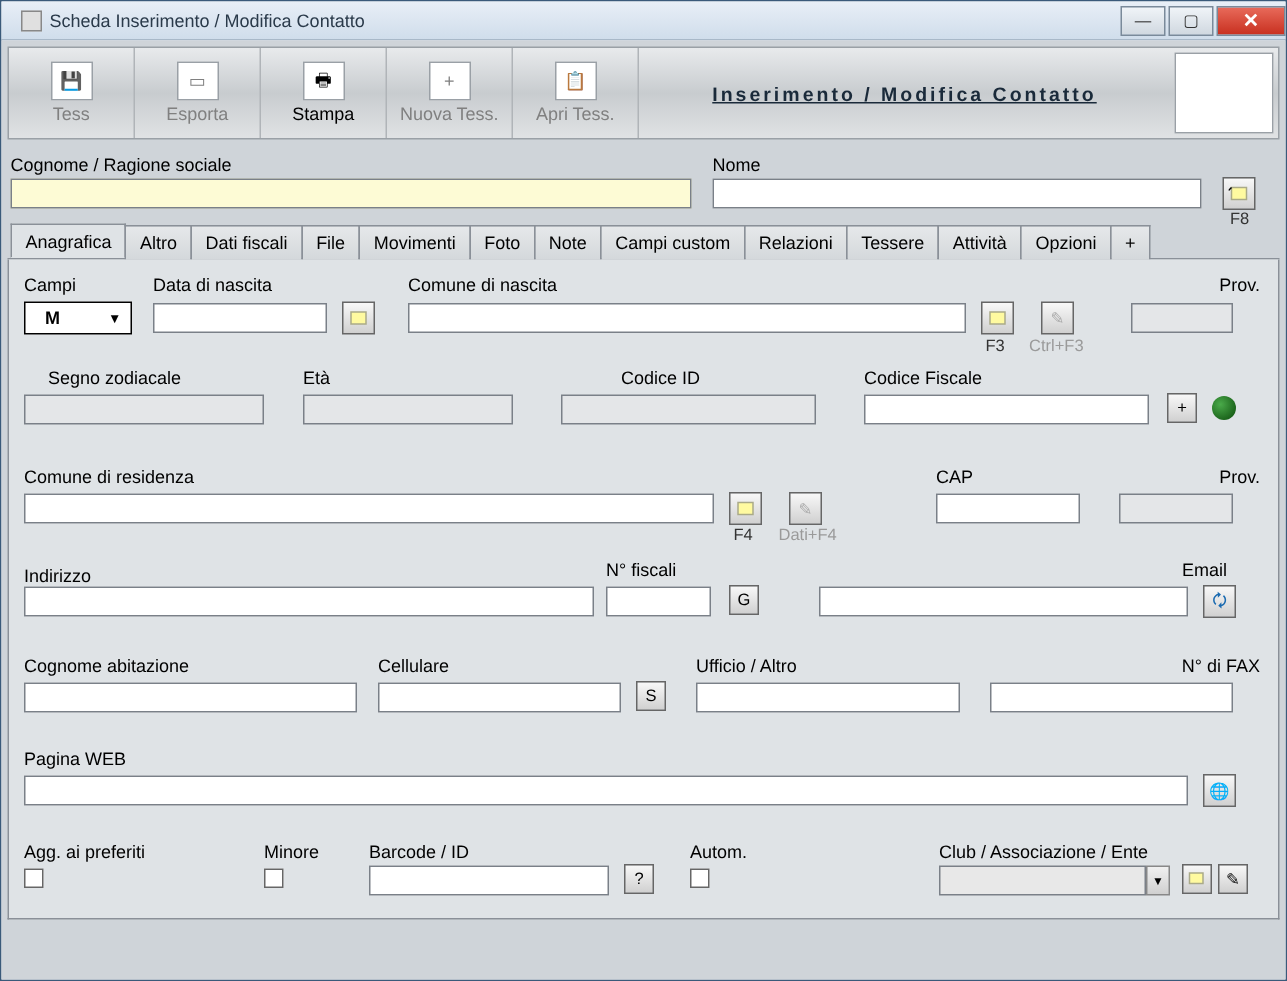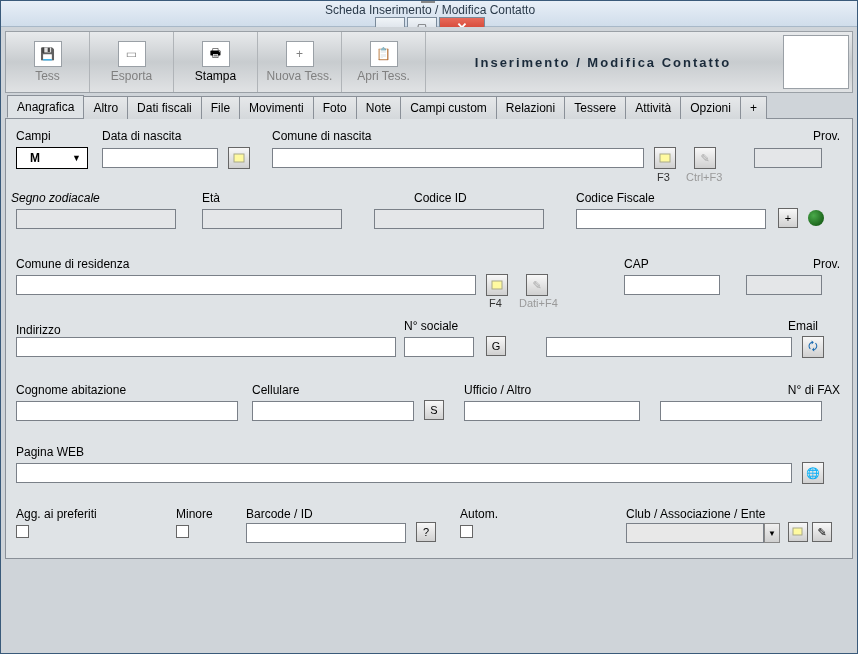--- a/index.html
+++ b/index.html
@@ -19,23 +19,22 @@
     border: 1px solid #3a5a7a;
     display: flex;
     flex-direction: column;
   }
   .titlebar {
     height: 26px;
     background: linear-gradient(#e8eff7, #d0ddeb);
     border-bottom: 1px solid #a8b8c8;
     display: flex;
     align-items: center;
-    padding-left: 2px;
+    padding-left: 13px;
     color: #2a3a4a;
-    flex-direction: column;
   }
   .titlebar .win-icon {
     width: 14px; height: 14px;
     background: #e0e0e0;
     border: 1px solid #888;
     margin-right: 5px;
   }
   .titlebar .title { flex: 1; font-size: 12px; }
   .win-controls { display: flex; }
   .win-btn {
@@ -89,20 +88,21 @@
   .tbtn .tlabel { font-size: 12px; }
   .tool-title {
     flex: 1;
     display: flex;
     align-items: center;
     justify-content: center;
     font-size: 13px;
     font-weight: bold;
     letter-spacing: 2px;
     color: #1a2a3a;
+    text-decoration: underline;
   }
   .photo-box {
     width: 66px;
     background: #fff;
     border: 1px solid #9aa0a6;
     margin: 3px;
   }
 
   
   .head-fields {
@@ -230,20 +230,33 @@
         <div class="tlabel">Nuova Tess.</div>
       </div>
       <div class="tbtn">
         <div class="ticon">📋</div>
         <div class="tlabel">Apri Tess.</div>
       </div>
       <div class="tool-title">Inserimento / Modifica  Contatto</div>
       <div class="photo-box"></div>
     </div>
 
+    <div class="head-fields">
+      <div class="lbl" style="left:2px;top:4px;">Cognome / Ragione sociale</div>
+      <div class="txt yellow" style="left:2px;top:20px;width:454px;"></div>
+      <div class="lbl" style="left:470px;top:4px;">Nome</div>
+      <div class="txt" style="left:470px;top:20px;width:326px;"></div>
+      <div class="mini-btn" style="left:810px;top:19px;">
+        <svg width="14" height="14">
+            <rect x="2" y="3" width="10" height="8" fill="#fffaa0" stroke="#aa8"></rect>
+            <path d="M2 3 L0 5" stroke="#000"></path>
+          </svg>
+      </div>
+      <div class="caption" style="left:815px;top:41px;">F8</div>
+    </div>
 
     <div class="tabs-wrap">
       <div class="tabstrip">
         <div class="tab active">Anagrafica</div>
         <div class="tab">Altro</div>
         <div class="tab">Dati fiscali</div>
         <div class="tab">File</div>
         <div class="tab">Movimenti</div>
         <div class="tab">Foto</div>
         <div class="tab">Note</div>
@@ -279,21 +292,21 @@
         </div>
         <div class="caption" style="left:651px;top:52px;">F3</div>
         <div class="mini-btn" style="left:688px;top:28px;color:#aaa;">
           <span>✎</span>
         </div>
         <div class="caption gray" style="left:680px;top:52px;">Ctrl+F3</div>
 
         <div class="lbl2" style="right:12px;top:10px;">Prov.</div>
         <div class="inp ro" style="left:748px;top:29px;width:68px;"></div>
 
-        <div class="lbl2" style="left:5px;top:72px;font-style:italic;">Segno zodiacale</div>
+        <div class="lbl2" style="left:26px;top:72px;">Segno zodiacale</div>
         <div class="inp ro" style="left:10px;top:90px;width:160px;"></div>
 
         <div class="lbl2" style="left:196px;top:72px;">Età</div>
         <div class="inp ro" style="left:196px;top:90px;width:140px;"></div>
 
         <div class="lbl2" style="left:368px;top:72px;margin-left:40px;">Codice ID</div>
         <div class="inp ro" style="left:368px;top:90px;width:170px;"></div>
 
         <div class="lbl2" style="left:570px;top:72px;">Codice Fiscale</div>
         <div class="inp" style="left:570px;top:90px;width:190px;"></div>
@@ -315,21 +328,21 @@
 
         <div class="lbl2" style="left:618px;top:138px;">CAP</div>
         <div class="inp" style="left:618px;top:156px;width:96px;"></div>
 
         <div class="lbl2" style="right:12px;top:138px;">Prov.</div>
         <div class="inp ro" style="left:740px;top:156px;width:76px;"></div>
 
         <div class="lbl2" style="left:10px;top:204px;">Indirizzo</div>
         <div class="inp" style="left:10px;top:218px;width:380px;"></div>
 
-        <div class="lbl2" style="left:398px;top:200px;">N° sociale</div>
+        <div class="lbl2" style="left:398px;top:200px;">N° fiscali</div>
         <div class="inp" style="left:398px;top:218px;width:70px;"></div>
         <div class="mini-btn" style="left:480px;top:217px;width:20px;height:20px;">G</div>
 
         <div class="lbl2" style="right:34px;top:200px;">Email</div>
         <div class="inp" style="left:540px;top:218px;width:246px;"></div>
         <div class="mini-btn" style="left:796px;top:217px;">
           <span style="color:#1a6ab0;">🗘</span>
         </div>
 
         <div class="lbl2" style="left:10px;top:264px;">Cognome abitazione</div>

